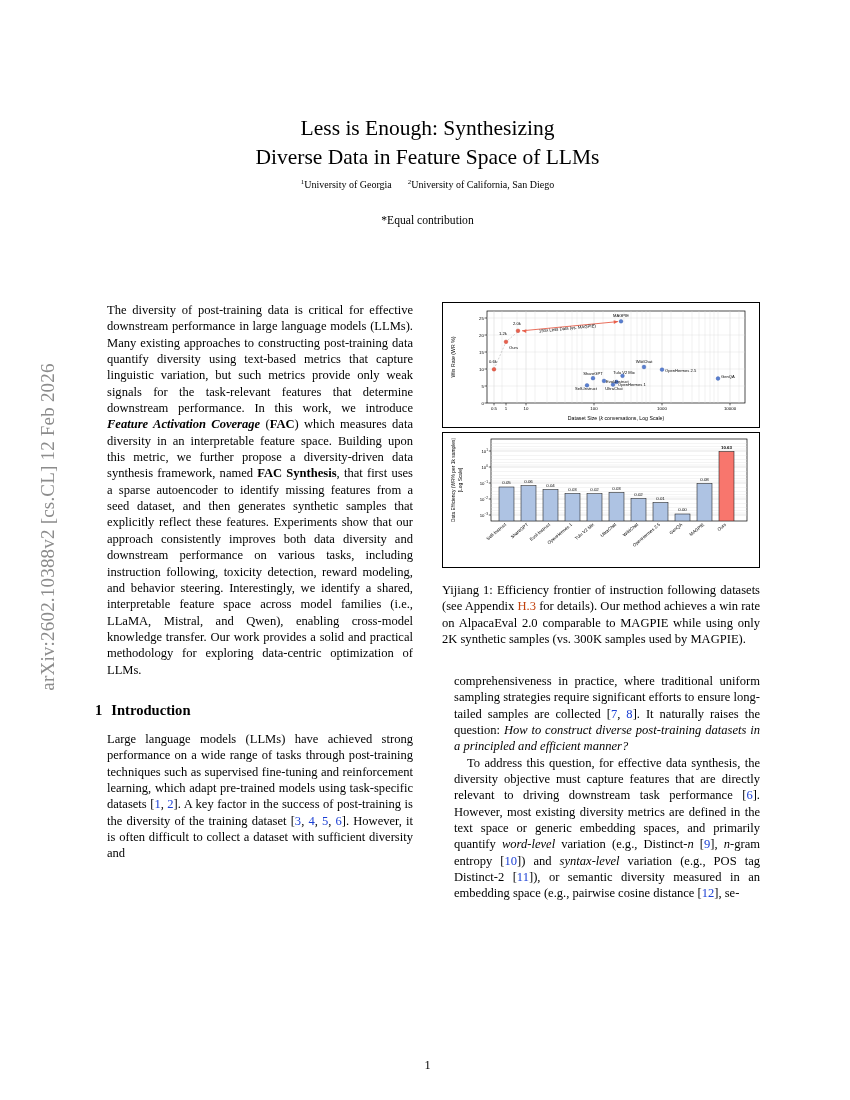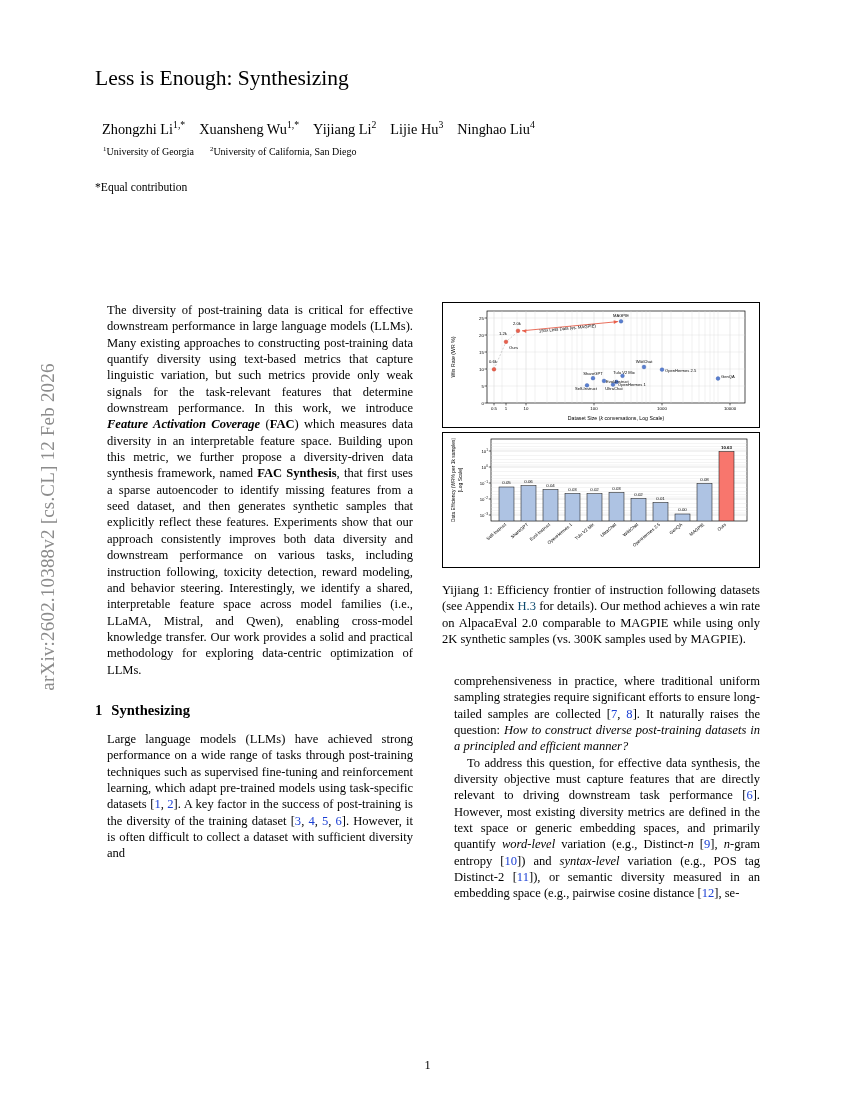--- a/index.html
+++ b/index.html
@@ -29,21 +29,21 @@
   }
 
   
   #page {
     position: absolute;
     left: 95px; top: 0;
     width: 665px; height: 1100px;
   }
 
   
-  #title-block { padding-top: 64px; }
+  #title-block { padding-top: 114px; text-align: center; }
   .paper-title {
     font-size: 21.5px; line-height: 29px; font-weight: normal;
     margin: 0;
   }
   .authors {
     margin-top: 27px;
     font-size: 14.3px;
     line-height: 19px;
   }
   .authors .au { margin: 0 7px; }
@@ -77,21 +77,21 @@
     text-align: justify;
     margin: 0 0 0 12px;
     hyphens: auto;
     -webkit-hyphens: auto;
   }
   p.indent { text-indent: 13px; font-family: Liberation Serif, serif; }
   .bi { font-weight: bold; font-style: italic; }
   .b { font-weight: bold; }
   .i { font-style: italic; }
   .cite { color: #1a3fd4; }
-  .lnk { color: #0c4a6e; }
+  .lnk { color: #c2410c; }
   .gap-intro { height: 24px; }
 
   
   #figure-wrap { position: absolute; top: 0; left: 0; width: 318px; }
   .fig-box {
     border: 1px solid #000;
     background: #fff;
     position: relative;
   }
   #fig-scatter { height: 126px; width: 318px; }
@@ -110,42 +110,40 @@
 </head>
 <body>
 
 <div id="arxiv-stamp">arXiv:2602.10388v2  [cs.CL]  12 Feb 2026</div>
 
 <div id="page">
 
   <div id="title-block">
     <div class="paper-title">
       <div>Less is Enough: Synthesizing</div>
+      <div>Diverse Data in Feature Space of LLMs</div>
     </div>
 
-    <div class="authors">
-      <span class="au"><span>Zhongzhi Li</span><sup>1,*</sup></span><span class="au"><span>Xuansheng Wu</span><sup>1,*</sup></span><span class="au"><span>Yijiang Li</span><sup>2</sup></span><span class="au"><span>Lijie Hu</span><sup>3</sup></span><span class="au"><span>Ninghao Liu</span><sup>4</sup></span>
-    </div>
 
     <div class="affil-line">
       <span class="af"><sup>1</sup><span>University of Georgia</span></span><span class="af"><sup>2</sup><span>University of California, San Diego</span></span>
     </div>
     <div class="affil-line equal">*Equal contribution</div>
   </div>
 
   <div id="cols">
 
     <div class="col col-left">
 
 
       <p class="body"><span>The diversity of post-training data is critical for effective downstream performance in large language models (LLMs). Many existing approaches to constructing post-training data quantify diversity using text-based metrics that capture linguistic variation, but such metrics provide only weak signals for the task-relevant features that determine downstream performance. In this work, we introduce </span><span class="bi">Feature Activation Coverage</span><span> (</span><span class="b">FAC</span><span>) which measures data diversity in an interpretable feature space. Building upon this metric, we further propose a diversity-driven data synthesis framework, named </span><span class="b">FAC Synthesis</span><span>, that first uses a sparse autoencoder to identify missing features from a seed dataset, and then generates synthetic samples that explicitly reflect these features. Experiments show that our approach consistently improves both data diversity and downstream performance on various tasks, including instruction following, toxicity detection, reward modeling, and behavior steering. Interestingly, we identify a shared, interpretable feature space across model families (i.e., LLaMA, Mistral, and Qwen), enabling cross-model knowledge transfer. Our work provides a solid and practical methodology for exploring data-centric optimization of LLMs.</span></p>
 
       <div class="gap-intro"></div>
 
-      <h2 class="sec"><span class="secnum">1</span><span>Synthesizing</span></h2>
+      <h2 class="sec"><span class="secnum">1</span><span>Introduction</span></h2>
 
       <p class="body"><span>Large language models (LLMs) have achieved strong performance on a wide range of tasks through post-training techniques such as supervised fine-tuning and reinforcement learning, which adapt pre-trained models using task-specific datasets [</span><span class="cite">1</span><span>, </span><span class="cite">2</span><span>]. A key factor in the success of post-training is the diversity of the training dataset [</span><span class="cite">3</span><span>, </span><span class="cite">4</span><span>, </span><span class="cite">5</span><span>, </span><span class="cite">6</span><span>]. However, it is often difficult to collect a dataset with sufficient diversity and</span></p>
     </div>
 
     <div class="col col-right">
 
       <div id="figure-wrap">
 
         <div class="fig-box" id="fig-scatter">
           <svg viewBox="0 0 318 126" width="318" height="126">

